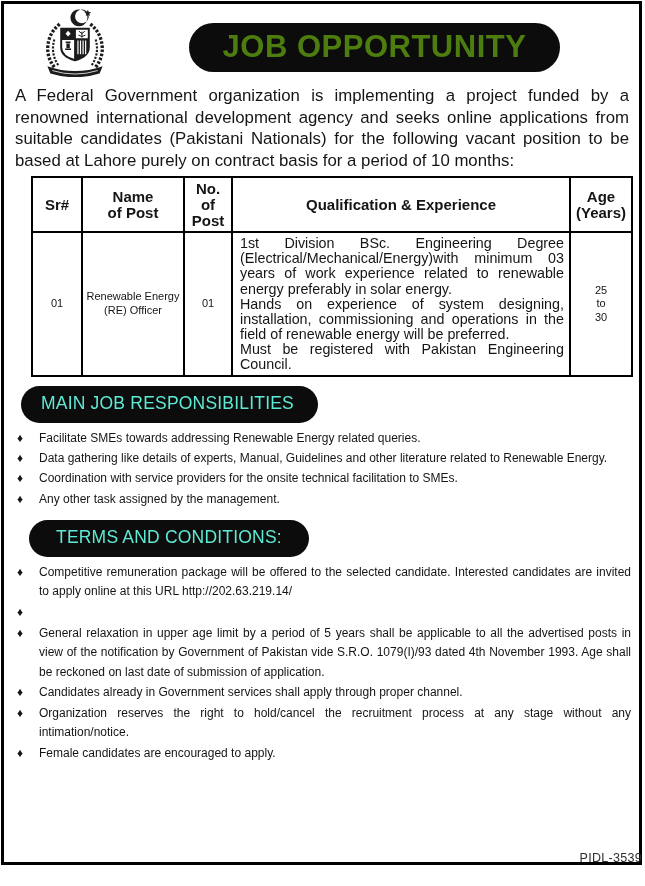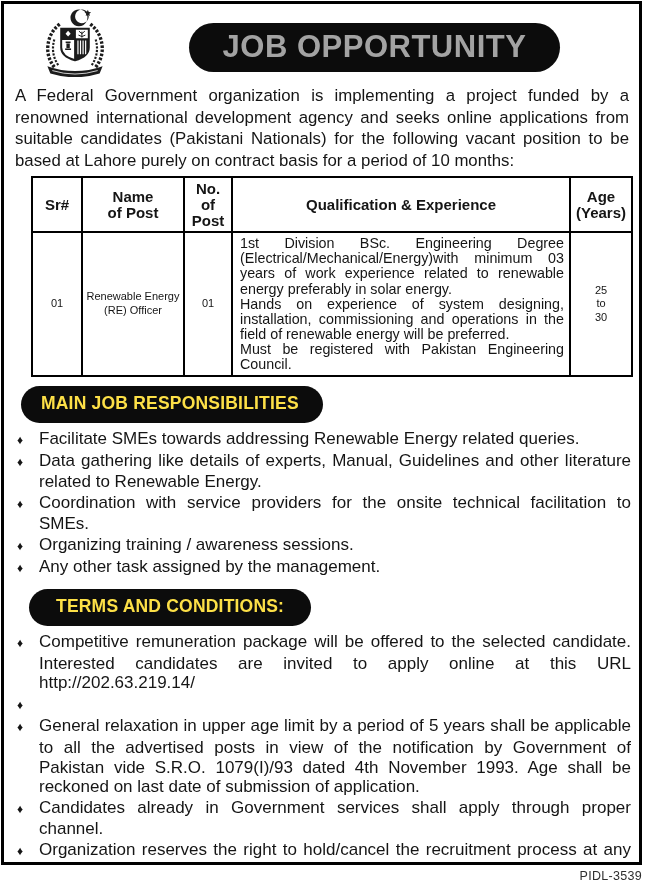--- a/index.html
+++ b/index.html
@@ -11,50 +11,50 @@
   }
   .frame{
     position:absolute;left:1px;top:1px;width:641px;height:864px;
     box-sizing:border-box;border:3px solid #000;background:#fff;
     padding:3px 8px 0 9px;overflow:hidden;
   }
   .header-row{display:flex;align-items:flex-start;height:73px;}
   .emblem{width:86px;height:69px;flex:0 0 auto;margin:1px 0 0 19px;}
   .title-wrap{flex:1;display:flex;justify-content:center;margin-top:16px;}
   .title-pill{
-    background:#0c0c0c;color:#a3a3a3;font-weight:bold;font-size:31px;line-height:1;
+    background:#0c0c0c;color:#4d7c0f;font-weight:bold;font-size:31px;line-height:1;
     padding:8px 34px 10px;border-radius:26px;letter-spacing:0.5px;white-space:nowrap;
   }
   .intro{margin:5px 2px 3px 2px;font-size:16.8px;line-height:21.5px;text-align:justify;}
 
   table{border-collapse:collapse;table-layout:fixed;width:600px;margin:5px 0 0 18px;}
   th,td{border:2.6px solid #000;vertical-align:middle;}
   th{font-size:15px;line-height:1.05;white-space:pre-line;padding:3px 1px;text-align:center;}
   td.center{text-align:center;font-size:11px;line-height:1.25;padding:2px;}
   td.qual{padding:3px 5px 3px 7px;font-size:14.3px;line-height:15.1px;text-align:justify;vertical-align:top;margin-left:48px;}
   td.qual p{margin:0;}
   td.age{white-space:pre-line;}
 
   .section-pill{
-    display:inline-block;background:#0c0c0c;color:#fde047;font-weight:bold;
+    display:inline-block;background:#0c0c0c;color:#5eead4;font-weight:normal;
     font-size:17.5px;line-height:1;border-radius:19px;letter-spacing:0.2px;
   }
   #resp-pill{padding:9px 24px 10px 20px;margin:9px 0 0 8px;}
   #terms-pill{padding:9px 27px 10px 27px;margin:10px 0 0 16px;}
 
   ul.blist{list-style:none;margin:6px 0 0 4px;padding:0;width:614px;}
   ul.blist li{
-    font-size:17px;line-height:19.4px;text-align:justify;
+    font-size:12px;line-height:19.4px;text-align:justify;
     padding-left:22px;text-indent:-22px;margin:0 0 1px 0;
   }
   .bullet{display:inline-block;width:22px;text-indent:0;}
   .bullet::before{content:"\2666";font-size:12px;}
   #terms-list li{line-height:19.6px;}
 
-  .pidl{position:absolute;right:3px;top:869px;font-size:12.5px;color:#2e2e2e;letter-spacing:0.3px;}
+  .pidl{position:absolute;right:3px;top:851px;font-size:12.5px;color:#2e2e2e;letter-spacing:0.3px;}
 </style>
 </head>
 <body>
 
 <div class="frame">
 
   <div class="header-row">
     <svg class="emblem" viewBox="0 0 86 70" aria-hidden="true">
       <defs>
         <clipPath id="sh">
@@ -138,21 +138,20 @@
       </tr>
     </tbody>
   </table>
 
   <div class="section-pill" id="resp-pill">MAIN JOB RESPONSIBILITIES</div>
 
   <ul class="blist" id="resp-list">
     <li><span class="bullet"></span><span>Facilitate SMEs towards addressing Renewable Energy related queries.</span></li>
     <li><span class="bullet"></span><span>Data gathering like details of experts, Manual, Guidelines and other literature related to Renewable Energy.</span></li>
     <li><span class="bullet"></span><span>Coordination with service providers for the onsite technical facilitation to SMEs.</span></li>
-    <li><span class="bullet"></span><span>Organizing training / awareness sessions.</span></li>
     <li><span class="bullet"></span><span>Any other task assigned by the management.</span></li>
   </ul>
 
   <div class="section-pill" id="terms-pill">TERMS AND CONDITIONS:</div>
 
   <ul class="blist" id="terms-list">
     <li><span class="bullet"></span><span>Competitive remuneration package will be offered to the selected candidate. Interested candidates are invited to apply online at this URL http://202.63.219.14/</span></li>
     <li><span class="bullet"></span></li>
     <li><span class="bullet"></span><span>General relaxation in upper age limit by a period of 5 years shall be applicable to all the advertised posts in view of the notification by Government of Pakistan vide S.R.O. 1079(I)/93 dated 4th November 1993. Age shall be reckoned on last date of submission of application.</span></li>
     <li><span class="bullet"></span><span>Candidates already in Government services shall apply through proper channel.</span></li>

